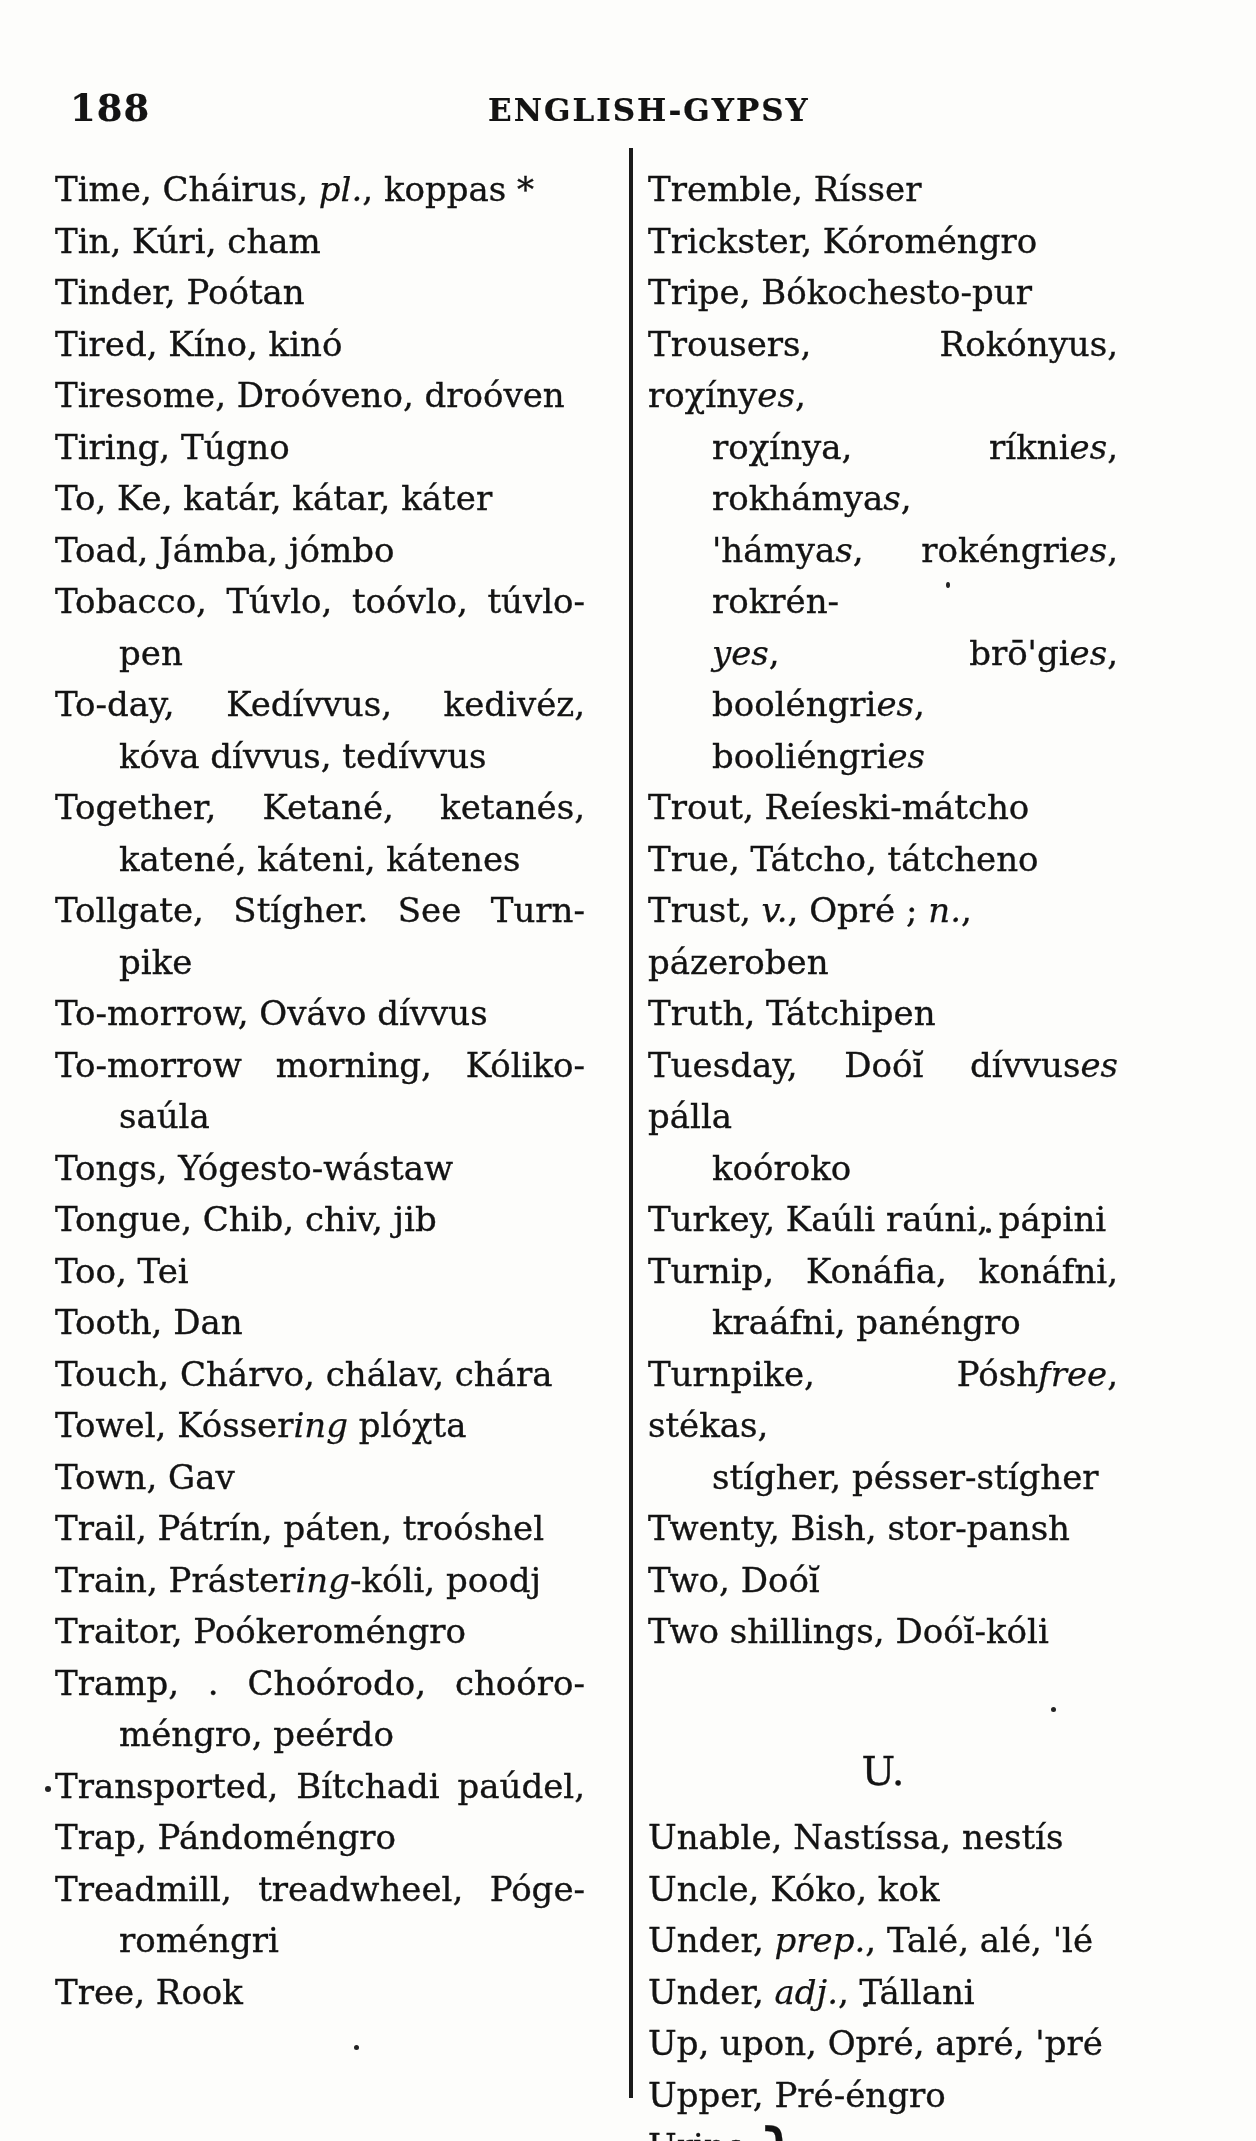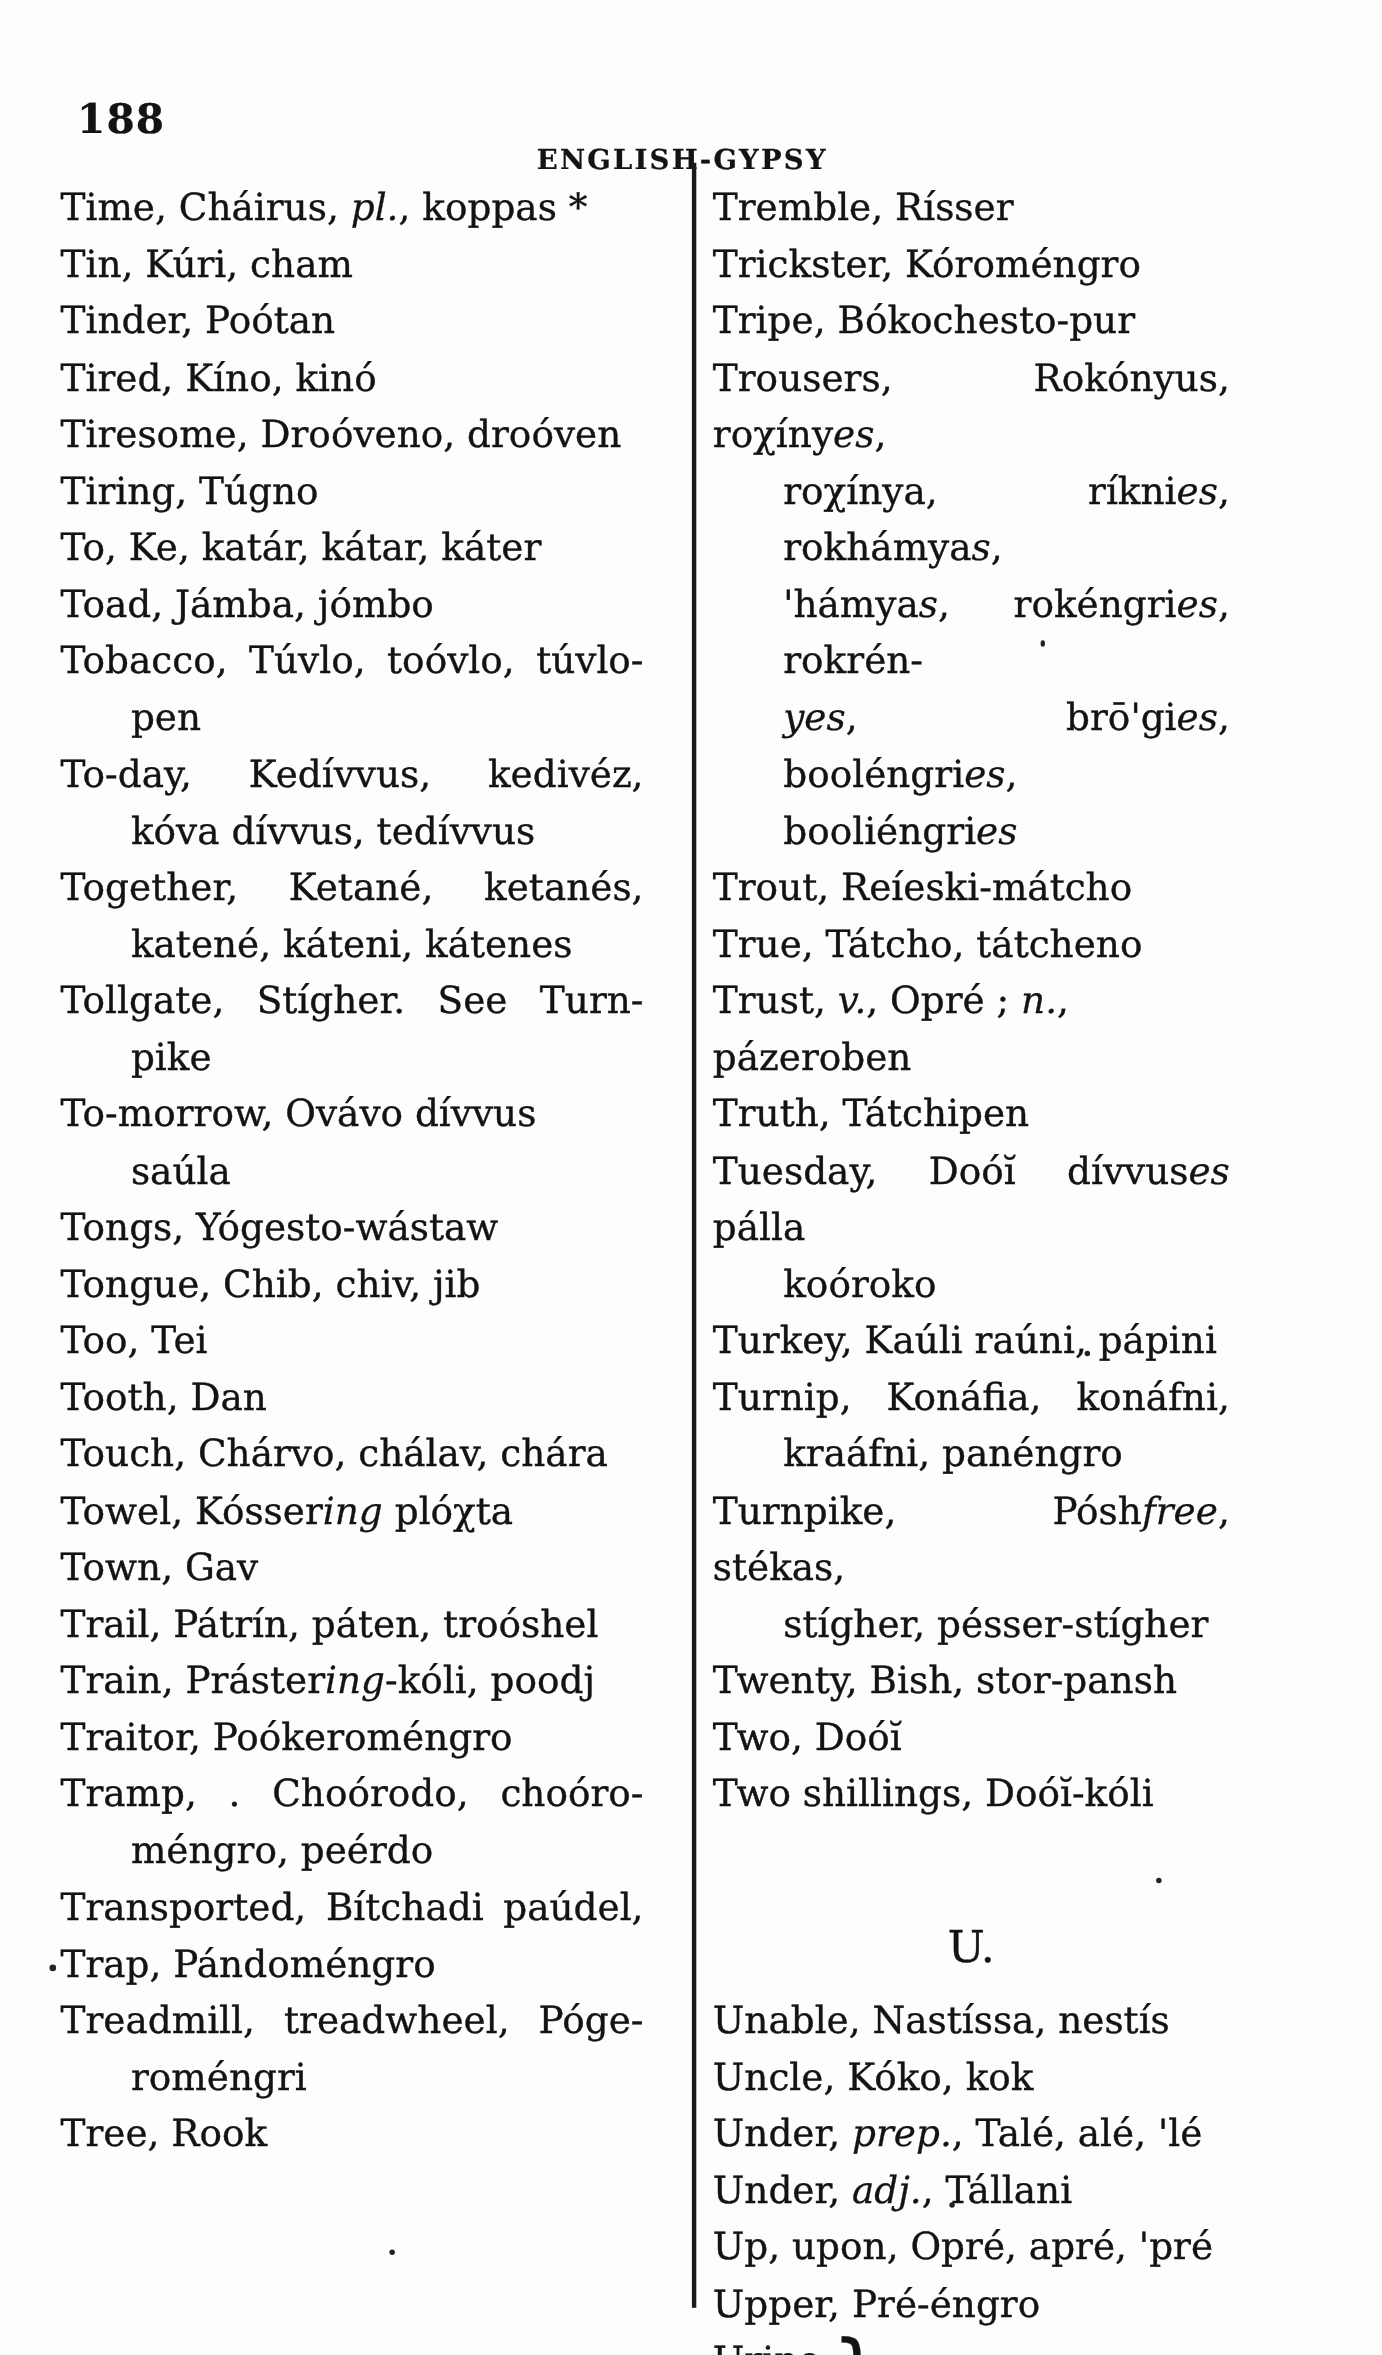--- a/index.html
+++ b/index.html
@@ -9,21 +9,21 @@
     font-family:"DejaVu Serif","Liberation Serif",serif;
     -webkit-text-stroke:0.35px #131313;
   }
   .pgnum{
     position:absolute;left:70px;top:86px;
     font-size:37px;letter-spacing:1px;font-weight:700;
     -webkit-text-stroke:0.2px #131313;
   }
   .title{
     position:absolute;left:488px;top:92px;
-    font-size:25px;font-weight:700;letter-spacing:2px;margin-top:39px;
+    font-size:31px;font-weight:700;letter-spacing:2px;
     -webkit-text-stroke:0.2px #131313;
   }
   .divider{
     position:absolute;left:629px;top:148px;width:3.5px;height:1950px;
     background:#1a1a1a;
   }
   .col{position:absolute;top:164px;font-size:34px;line-height:51.5px;}
   .col-left{left:55px;width:530px;}
   .col-right{left:648px;width:470px;}
   .line{white-space:normal;}
@@ -60,20 +60,21 @@
       <div class="line"><span>Toad, Jámba, jómbo</span></div>
       <div class="line j"><span>Tobacco, Túvlo, toóvlo, túvlo-</span></div>
       <div class="line cont"><span>pen</span></div>
       <div class="line j"><span>To-day, Kedívvus, kedivéz,</span></div>
       <div class="line cont"><span>kóva dívvus, tedívvus</span></div>
       <div class="line j"><span>Together, Ketané, ketanés,</span></div>
       <div class="line cont"><span>katené, káteni, kátenes</span></div>
       <div class="line j"><span>Tollgate, Stígher.  See Turn-</span></div>
       <div class="line cont"><span>pike</span></div>
       <div class="line"><span>To-morrow, Ovávo dívvus</span></div>
+      <div class="line j"><span>To-morrow morning, Kóliko-</span></div>
       <div class="line cont"><span>saúla</span></div>
       <div class="line"><span>Tongs, Yógesto-wástaw</span></div>
       <div class="line"><span>Tongue, Chib, chiv, jib</span></div>
       <div class="line"><span>Too, Tei</span></div>
       <div class="line"><span>Tooth, Dan</span></div>
       <div class="line"><span>Touch, Chárvo, chálav, chára</span></div>
       <div class="line"><span>Towel, Kósser</span><i>ing</i><span> plóχta</span></div>
       <div class="line"><span>Town, Gav</span></div>
       <div class="line"><span>Trail, Pátrín, páten, troóshel</span></div>
       <div class="line"><span>Train, Práster</span><i>ing</i><span>-kóli, poodj</span></div>

